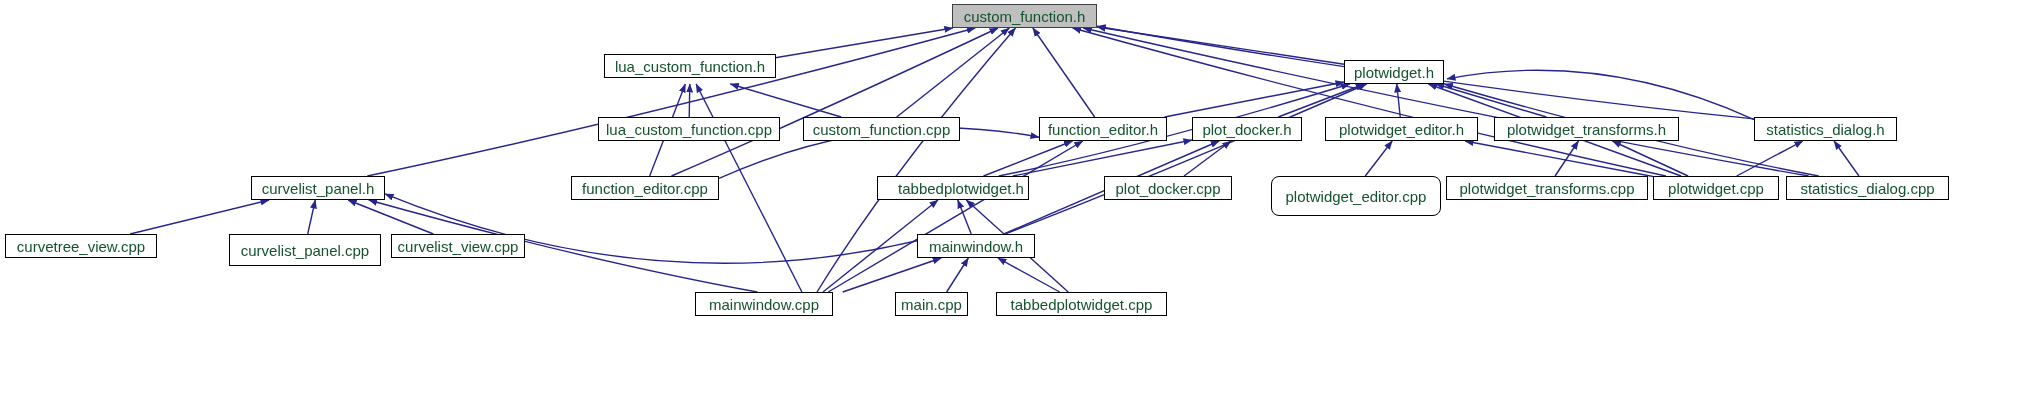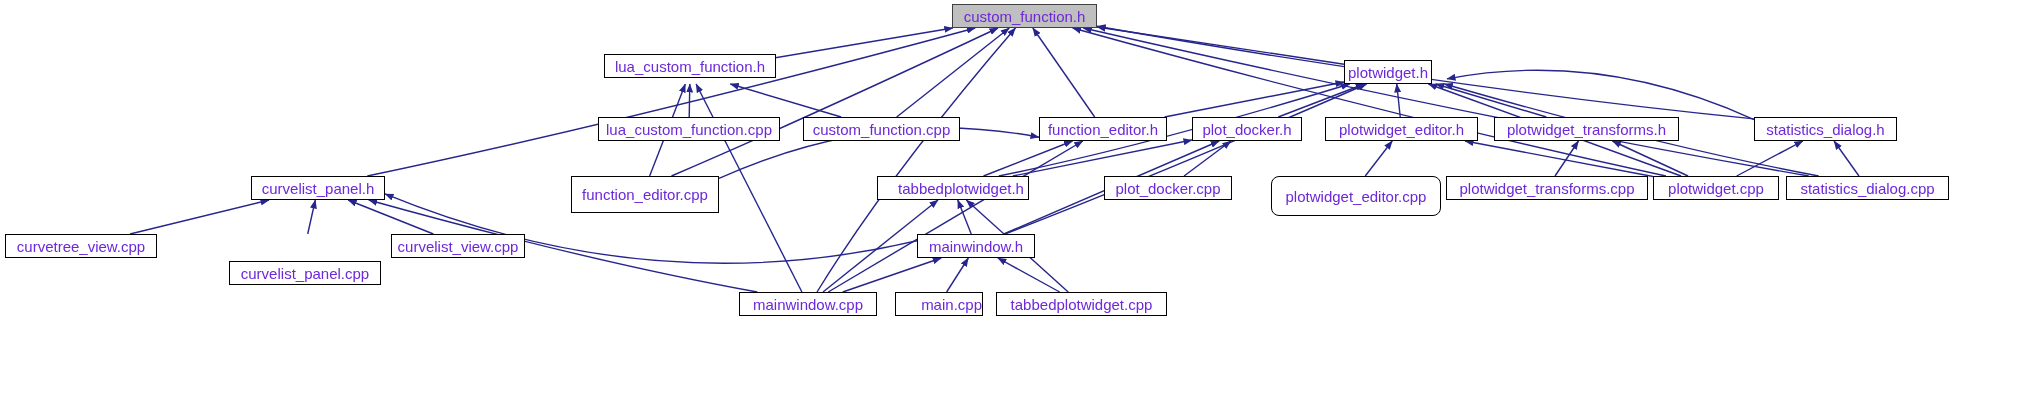--- a/index.html
+++ b/index.html
@@ -1,21 +1,21 @@
 <!DOCTYPE html>
 <html><head>
 <meta charset="utf-8">
 <style>
   html,body{margin:0;padding:0;background:#ffffff;}
   body{font-family:"Liberation Sans",sans-serif;}
   #graph-root{position:relative;width:2020px;height:411px;overflow:hidden;background:#fff;}
   #graph-svg{position:absolute;left:0;top:0;width:2020px;height:411px;}
   .node-box{position:absolute;box-sizing:border-box;border:1px solid #000000;background:#ffffff;
             display:flex;align-items:center;justify-content:center;white-space:nowrap;
-            font-family:"Liberation Sans",sans-serif;font-size:15px;color:#6d28d9;line-height:1;}
+            font-family:"Liberation Sans",sans-serif;font-size:15px;color:#14532d;line-height:1;}
   .node-box.root{background:#bfbfbf;border-color:#404040;}
   .node-label{pointer-events:none;}
 </style>
 </head>
 <body>
 
 <div id="graph-root">
   <svg id="graph-svg" viewBox="0 0 2020 411" xmlns="http://www.w3.org/2000/svg">
     <defs>
       <marker id="arrowhead" markerWidth="9" markerHeight="7" refX="8.5" refY="3.5" orient="auto" markerUnits="userSpaceOnUse">
@@ -68,21 +68,21 @@
         <path d="M 1068.2068965517242 292 L 966.2931034482758 200" fill="none" stroke="#26258c" stroke-width="1.4" marker-end="url(#arrowhead)"></path>
         <path d="M 842.7586206896551 292 L 941.2413793103449 258" fill="none" stroke="#26258c" stroke-width="1.4" marker-end="url(#arrowhead)"></path>
         <path d="M 946.6551724137931 292 L 968.3448275862069 258" fill="none" stroke="#26258c" stroke-width="1.4" marker-end="url(#arrowhead)"></path>
         <path d="M 1059.6724137931035 292 L 997.8275862068965 258" fill="none" stroke="#26258c" stroke-width="1.4" marker-end="url(#arrowhead)"></path>
       </g>
   </svg>
   <div id="node-layer">
       <div class="node-box root" style="left: 952px; top: 4px; width: 145px; height: 24px;">
         <span class="node-label">custom_function.h</span>
       </div>
-      <div class="node-box" style="left: 1344px; top: 60px; width: 88px; height: 24px;">
+      <div class="node-box" style="left: 1344px; top: 60px; width: 100px; height: 24px;">
         <span class="node-label">plotwidget.h</span>
       </div>
       <div class="node-box" style="left: 604px; top: 54px; width: 172px; height: 24px;">
         <span class="node-label">lua_custom_function.h</span>
       </div>
       <div class="node-box" style="left: 598px; top: 117px; width: 182px; height: 24px;">
         <span class="node-label">lua_custom_function.cpp</span>
       </div>
       <div class="node-box" style="left: 803px; top: 117px; width: 157px; height: 24px;">
         <span class="node-label">custom_function.cpp</span>
@@ -98,21 +98,21 @@
       </div>
       <div class="node-box" style="left: 1494px; top: 117px; width: 185px; height: 24px;">
         <span class="node-label">plotwidget_transforms.h</span>
       </div>
       <div class="node-box" style="left: 1754px; top: 117px; width: 143px; height: 24px;">
         <span class="node-label">statistics_dialog.h</span>
       </div>
       <div class="node-box" style="left: 251px; top: 176px; width: 134px; height: 24px;">
         <span class="node-label">curvelist_panel.h</span>
       </div>
-      <div class="node-box" style="left: 571px; top: 176px; width: 148px; height: 37px;">
+      <div class="node-box" style="left: 571px; top: 176px; width: 148px; height: 24px;">
         <span class="node-label">function_editor.cpp</span>
       </div>
       <div class="node-box" style="left: 877px; top: 176px; width: 152px; height: 24px; padding-left: 16px;">
         <span class="node-label">tabbedplotwidget.h</span>
       </div>
       <div class="node-box" style="left: 1104px; top: 176px; width: 128px; height: 24px;">
         <span class="node-label">plot_docker.cpp</span>
       </div>
       <div class="node-box" style="left: 1271px; top: 176px; width: 170px; height: 40px; border-radius: 8px;">
         <span class="node-label">plotwidget_editor.cpp</span>
@@ -122,32 +122,32 @@
       </div>
       <div class="node-box" style="left: 1653px; top: 176px; width: 126px; height: 24px;">
         <span class="node-label">plotwidget.cpp</span>
       </div>
       <div class="node-box" style="left: 1786px; top: 176px; width: 163px; height: 24px;">
         <span class="node-label">statistics_dialog.cpp</span>
       </div>
       <div class="node-box" style="left: 5px; top: 234px; width: 152px; height: 24px;">
         <span class="node-label">curvetree_view.cpp</span>
       </div>
-      <div class="node-box" style="left: 229px; top: 234px; width: 152px; height: 24px; margin-top: 27px;">
+      <div class="node-box" style="left: 229px; top: 234px; width: 152px; height: 32px;">
         <span class="node-label">curvelist_panel.cpp</span>
       </div>
       <div class="node-box" style="left: 391px; top: 234px; width: 134px; height: 24px;">
         <span class="node-label">curvelist_view.cpp</span>
       </div>
       <div class="node-box" style="left: 917px; top: 234px; width: 118px; height: 24px;">
         <span class="node-label">mainwindow.h</span>
       </div>
-      <div class="node-box" style="left: 739px; top: 292px; width: 138px; height: 24px;">
+      <div class="node-box" style="left: 695px; top: 292px; width: 138px; height: 24px;">
         <span class="node-label">mainwindow.cpp</span>
       </div>
-      <div class="node-box" style="left: 895px; top: 292px; width: 88px; height: 24px; justify-content: flex-end;">
+      <div class="node-box" style="left: 895px; top: 292px; width: 73px; height: 24px;">
         <span class="node-label">main.cpp</span>
       </div>
       <div class="node-box" style="left: 996px; top: 292px; width: 171px; height: 24px;">
         <span class="node-label">tabbedplotwidget.cpp</span>
       </div>
     </div>
 </div>
 
 </body></html>

